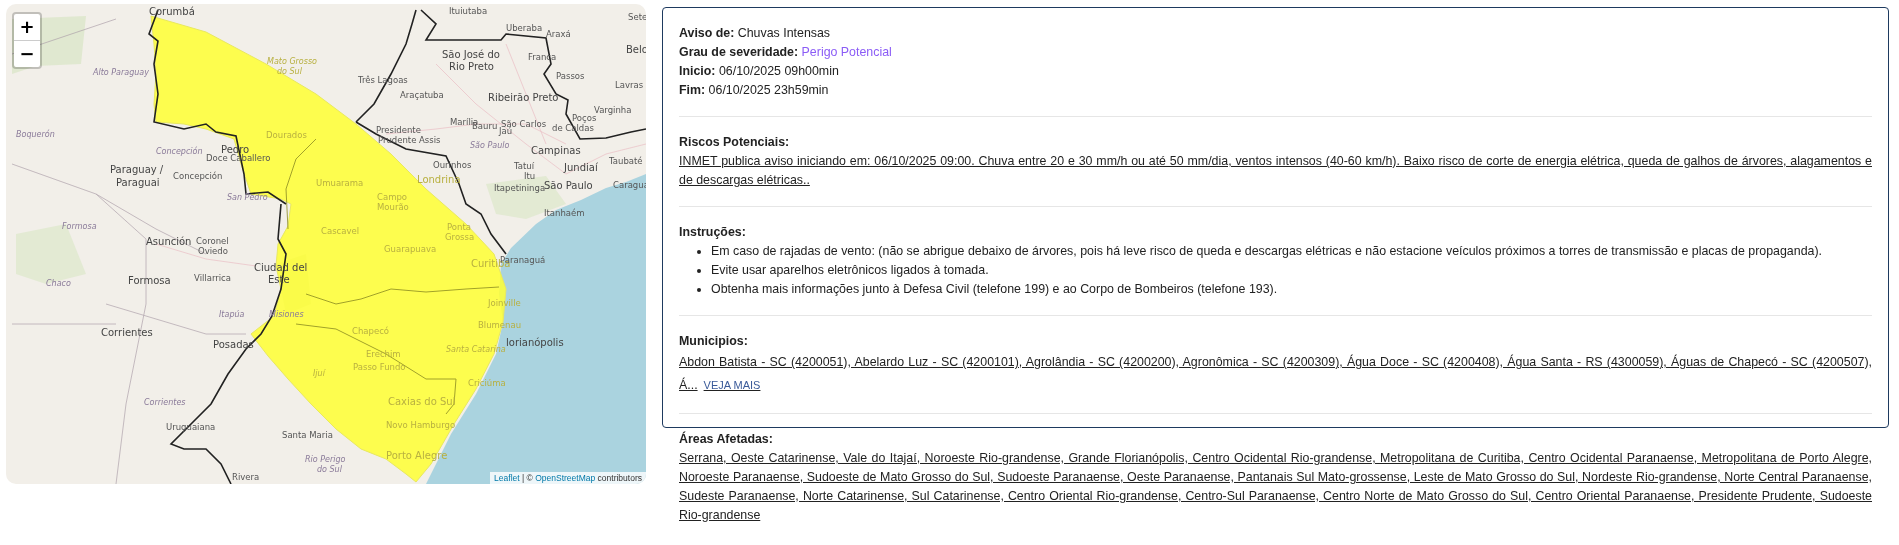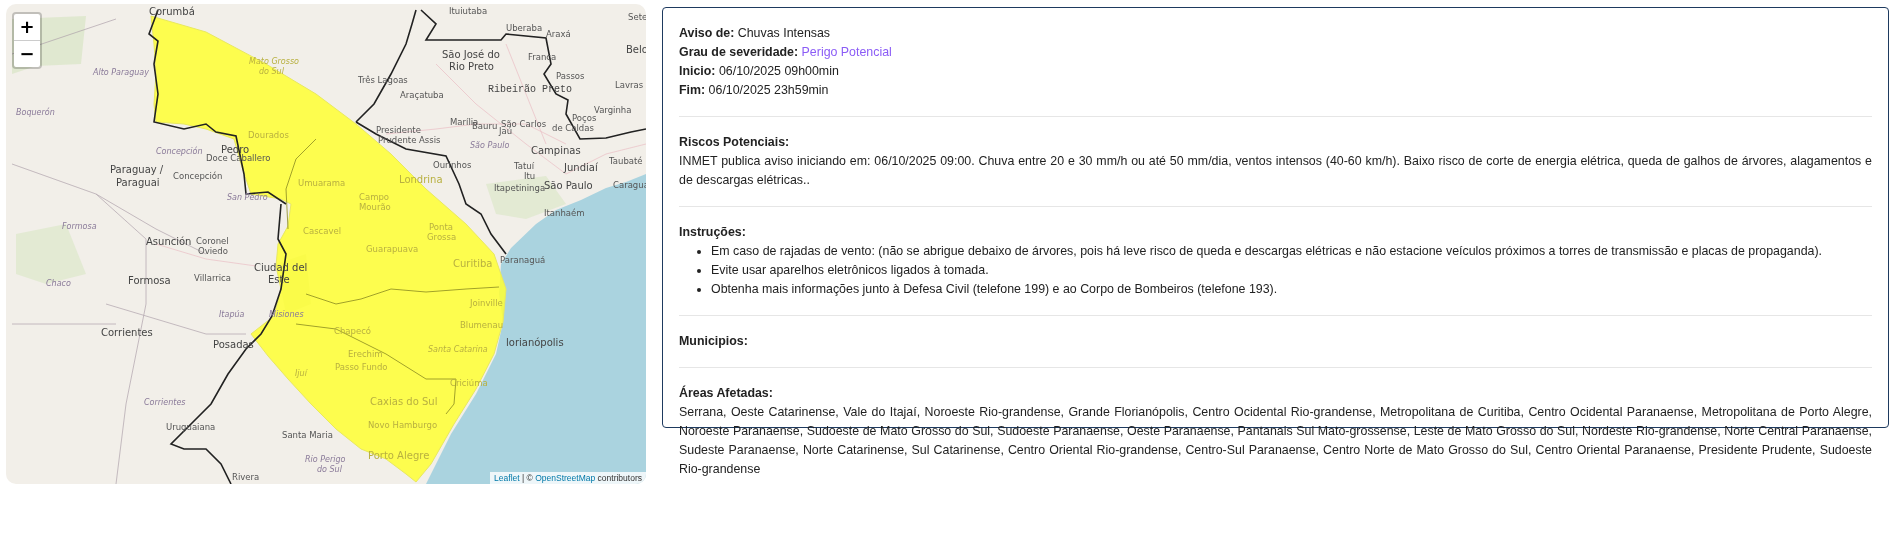--- a/index.html
+++ b/index.html
@@ -4,36 +4,36 @@
 <style>
   html, body { margin:0; padding:0; background:#ffffff; }
   body { width:1899px; height:545px; position:relative; overflow:hidden;
          font-family:"Liberation Sans", sans-serif; color:#222; }
   .map { position:absolute; left:6px; top:4px; width:640px; height:480px;
          border-radius:10px; overflow:hidden; background:#f2efe9; }
   .map svg { position:absolute; left:0; top:0; }
   .map-label { position:absolute; font-family:"DejaVu Sans", sans-serif; font-size:8.5px; color:#555; white-space:nowrap; }
   .map-label.big { font-size:10px; color:#444; }
   .map-label.it { font-style:italic; color:#8a7a99; font-size:8px; }
-  .map-label.onyel { color:#b8b040; }
+  .map-label.onyel { color:#b8b040;margin-left:18px; }
   .zoom-ctrl { position:absolute; left:6px; top:8px; width:26px; border:2px solid rgba(0,0,0,0.2);
                border-radius:4px; background:#fff; background-clip:padding-box; }
   .zoom-btn { display:block; width:26px; height:26px; line-height:26px; text-align:center;
               font-family:"DejaVu Sans", sans-serif; font-weight:bold; font-size:18px; color:#000;
               cursor:pointer; }
   .zoom-btn.in { border-bottom:1px solid #ccc; border-radius:2px 2px 0 0; }
   .attrib { position:absolute; right:0; bottom:0; background:rgba(255,255,255,0.8);
             font-size:8.5px; padding:1px 4px; color:#333; }
   .attrib a { color:#0078a8; text-decoration:none; }
   .panel { position:absolute; left:662px; top:7px; width:1227px; height:421px;
            border:1px solid #1e3a5f; border-radius:4px; box-sizing:border-box; padding:16px 16px; }
   .sec { font-size:12.4px; line-height:19px; }
   .sec b { font-weight:bold; }
   .hr { border:none; border-top:1px solid #e6e6e6; margin:16px 0 16px 0; }
-  .just { text-align:justify; }
+  .just { text-align:justify;text-decoration:underline; }
   ul { margin:0; padding-left:32px; }
   li { line-height:19px; }
   .more { color:#3a5a99; font-size:11px; margin-left:6px; cursor:pointer; }
 </style>
 </head>
 <body>
 
 <div class="map">
   <svg width="640" height="480" viewBox="0 0 640 480">
 
@@ -75,21 +75,21 @@
       <path d="M560,170 L600,150 L640,140"></path>
       <path d="M150,240 L200,255 L250,262"></path>
     </g>
   </svg>
 
   <div id="map-labels">
       <div class="map-label big" style="left: 143px; top: 2px;">Corumbá</div>
       <div class="map-label it onyel" style="left: 243px; top: 53px;">Mato Grosso</div>
       <div class="map-label it onyel" style="left: 253px; top: 63px;">do Sul</div>
       <div class="map-label it" style="left: 87px; top: 64px;">Alto Paraguay</div>
-      <div class="map-label it" style="left: 10px; top: 104px;">Boquerón</div>
+      <div class="map-label it" style="left: 10px; top: 126px;">Boquerón</div>
       <div class="map-label onyel" style="left: 242px; top: 126px;">Dourados</div>
       <div class="map-label big" style="left: 215px; top: 140px;">Pedro</div>
       <div class="map-label " style="left: 200px; top: 149px;">Doce Caballero</div>
       <div class="map-label it" style="left: 150px; top: 143px;">Concepción</div>
       <div class="map-label big" style="left: 104px; top: 160px;">Paraguay /</div>
       <div class="map-label big" style="left: 110px; top: 173px;">Paraguai</div>
       <div class="map-label " style="left: 167px; top: 167px;">Concepción</div>
       <div class="map-label onyel" style="left: 292px; top: 174px;">Umuarama</div>
       <div class="map-label onyel" style="left: 353px; top: 188px;">Campo</div>
       <div class="map-label onyel" style="left: 353px; top: 198px;">Mourão</div>
@@ -136,21 +136,21 @@
       <div class="map-label " style="left: 540px; top: 25px;">Araxá</div>
       <div class="map-label " style="left: 622px; top: 8px;">Sete</div>
       <div class="map-label big" style="left: 436px; top: 45px;">São José do</div>
       <div class="map-label big" style="left: 443px; top: 57px;">Rio Preto</div>
       <div class="map-label " style="left: 522px; top: 48px;">Franca</div>
       <div class="map-label big" style="left: 620px; top: 40px;">Belo</div>
       <div class="map-label " style="left: 352px; top: 71px;">Três Lagoas</div>
       <div class="map-label " style="left: 550px; top: 67px;">Passos</div>
       <div class="map-label " style="left: 609px; top: 76px;">Lavras</div>
       <div class="map-label " style="left: 394px; top: 86px;">Araçatuba</div>
-      <div class="map-label big" style="left: 482px; top: 80px; font-family: Liberation Mono, monospace;">Ribeirão Preto</div>
+      <div class="map-label big" style="left: 482px; top: 88px;">Ribeirão Preto</div>
       <div class="map-label " style="left: 495px; top: 115px;">São Carlos</div>
       <div class="map-label " style="left: 588px; top: 101px;">Varginha</div>
       <div class="map-label " style="left: 550px; top: 109px; margin-left: 16px;">Poços</div>
       <div class="map-label " style="left: 546px; top: 119px;">de Caldas</div>
       <div class="map-label " style="left: 444px; top: 113px;">Marília</div>
       <div class="map-label " style="left: 466px; top: 117px;">Bauru</div>
       <div class="map-label " style="left: 493px; top: 122px;">Jaú</div>
       <div class="map-label " style="left: 370px; top: 121px;">Presidente</div>
       <div class="map-label " style="left: 372px; top: 131px;">Prudente</div>
       <div class="map-label " style="left: 413px; top: 131px;">Assis</div>
@@ -213,20 +213,23 @@
       <li>Em caso de rajadas de vento: (não se abrigue debaixo de árvores, pois há leve risco de queda e descargas elétricas e não estacione veículos próximos a torres de transmissão e placas de propaganda).</li>
       <li>Evite usar aparelhos eletrônicos ligados à tomada.</li>
       <li>Obtenha mais informações junto à Defesa Civil (telefone 199) e ao Corpo de Bombeiros (telefone 193).</li>
     </ul>
   </div>
 
   <hr class="hr">
 
   <div class="sec">
     <b>Municipios:</b>
+    <div class="just" style="line-height:23px;">
+      <span>Abdon Batista - SC (4200051), Abelardo Luz - SC (4200101), Agrolândia - SC (4200200), Agronômica - SC (4200309), Água Doce - SC (4200408), Água Santa - RS (4300059), Águas de Chapecó - SC (4200507), Á...</span><a class="more">VEJA MAIS</a>
+    </div>
   </div>
 
   <hr class="hr">
 
   <div class="sec">
     <b>Áreas Afetadas:</b>
     <div class="just">Serrana, Oeste Catarinense, Vale do Itajaí, Noroeste Rio-grandense, Grande Florianópolis, Centro Ocidental Rio-grandense, Metropolitana de Curitiba, Centro Ocidental Paranaense, Metropolitana de Porto Alegre, Noroeste Paranaense, Sudoeste de Mato Grosso do Sul, Sudoeste Paranaense, Oeste Paranaense, Pantanais Sul Mato-grossense, Leste de Mato Grosso do Sul, Nordeste Rio-grandense, Norte Central Paranaense, Sudeste Paranaense, Norte Catarinense, Sul Catarinense, Centro Oriental Rio-grandense, Centro-Sul Paranaense, Centro Norte de Mato Grosso do Sul, Centro Oriental Paranaense, Presidente Prudente, Sudoeste Rio-grandense</div>
   </div>
 </div>
 

